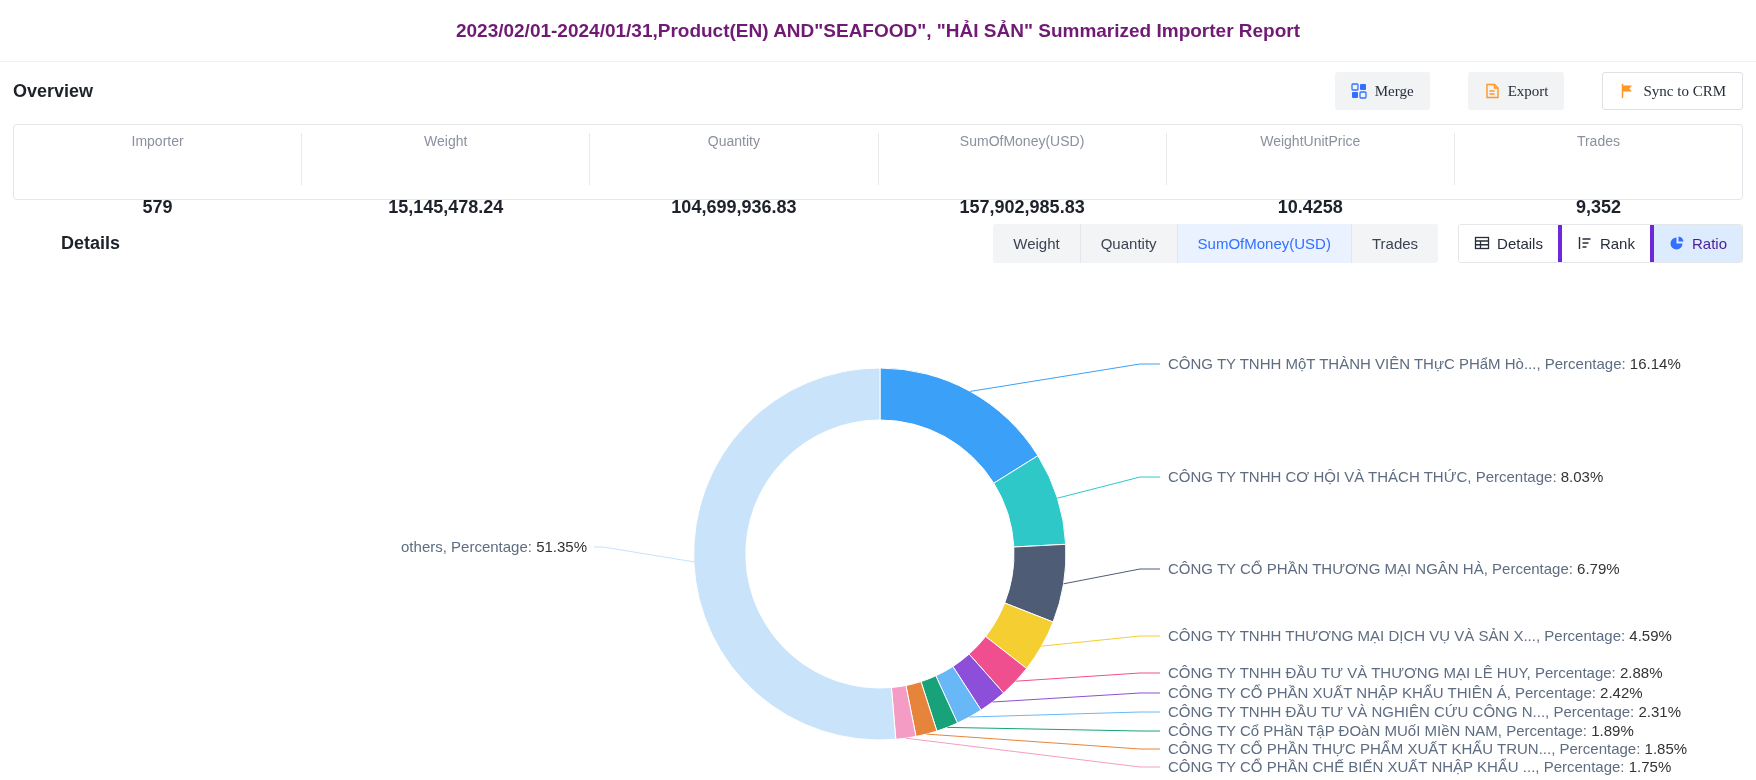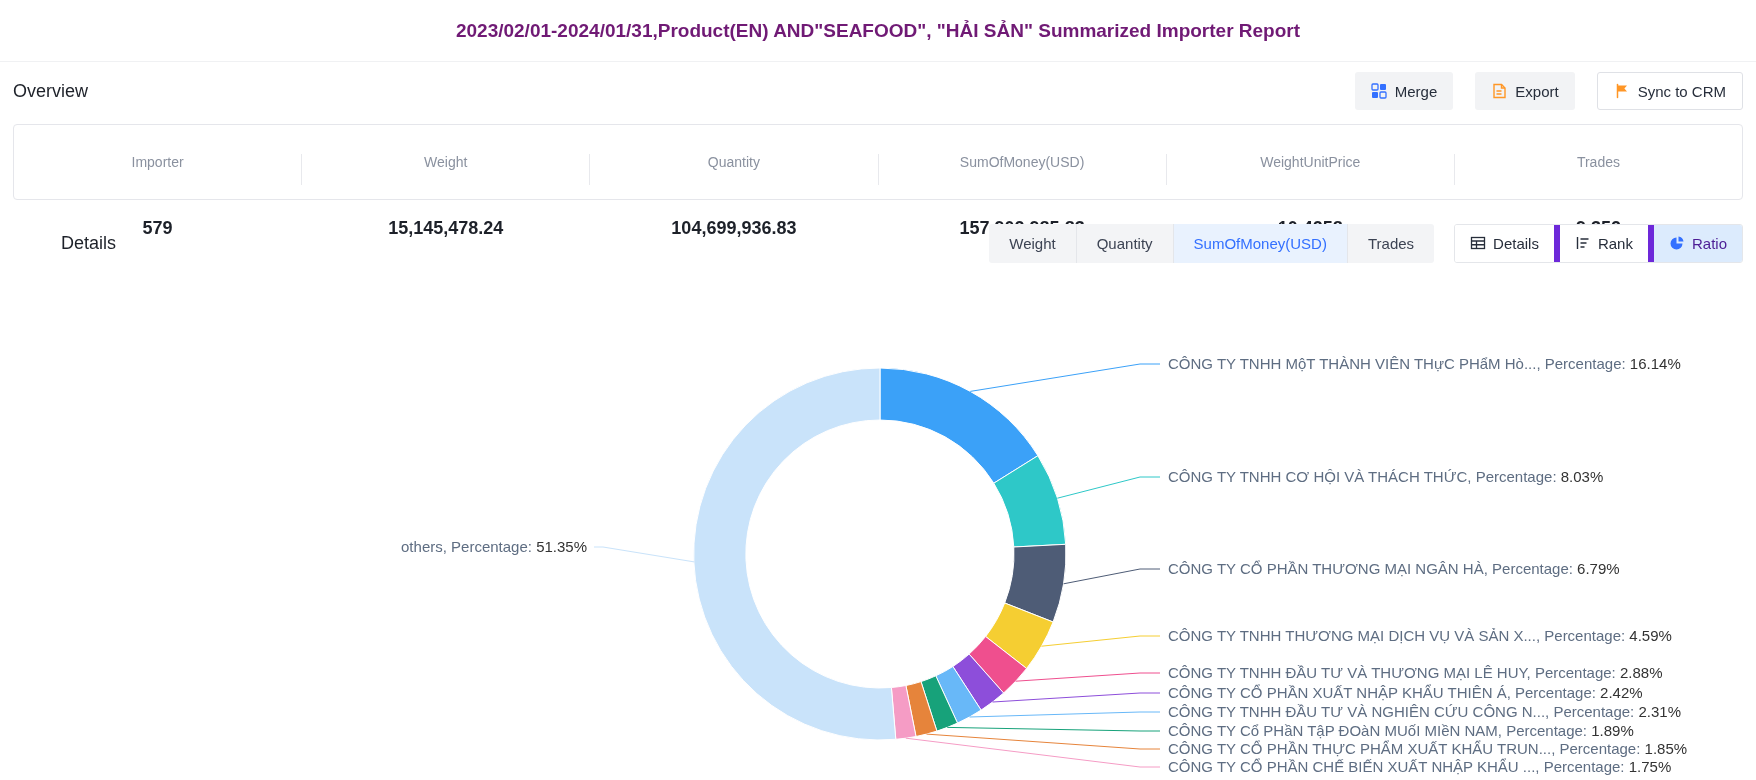--- a/index.html
+++ b/index.html
@@ -6,48 +6,48 @@
   html,body { width:1756px; height:780px; background:#ffffff; overflow:hidden; }
   body { font-family:"Liberation Sans","DejaVu Sans",sans-serif; color:#1d2129; }
 
   .title-bar { height:62px; display:flex; align-items:center; justify-content:center;
                border-bottom:1px solid #f0f1f3; }
   .report-title { font-size:19px; font-weight:600; color:#701a75; }
 
   .overview-row, .details-row { display:flex; align-items:center; justify-content:space-between;
                padding:0 13px; }
   .overview-row { height:58px; }
-  .section-heading { font-size:18px; font-weight:400; color:#1d2129; }
-
-  .header-actions { display:flex; align-items:center; gap:22px; }
+  .section-heading { font-size:18px; font-weight:700; color:#1d2129; }
+
+  .header-actions { display:flex; align-items:center; gap:38px;font-family:Liberation Serif, serif; }
   .action-btn { height:38px; padding:0 16px; display:inline-flex; align-items:center; gap:8px;
                background:#f2f3f5; border:none; border-radius:3px; font-size:15px; color:#272e3b;
                font-family:inherit; cursor:pointer; }
   .action-btn.outlined { background:#ffffff; border:1px solid #dfe1e6; }
   .btn-icon { display:inline-flex; align-items:center; }
 
   .stats-card { margin:4px 13px 0; height:76px; border:1px solid #e5e6eb; border-radius:4px;
-               display:flex; align-items:stretch; padding:29px 0 14px; }
+               display:flex; align-items:stretch; padding:8px 0 14px; }
   .stat-cell { flex:1; text-align:center; border-left:1px solid #e8e9ed; }
   .stat-cell:first-child { border-left:none; }
   .stat-label { font-size:14px; color:#8a919f; margin-bottom:9px; }
   .stat-value { font-size:18px; font-weight:700; color:#1d2129;margin-top:48px; }
 
   .details-row { margin-top:22px; height:42px;margin-left:48px; }
   .details-controls { display:flex; align-items:center; gap:20px; }
 
   .metric-tabs { display:flex; background:#f3f4f6; border-radius:3px; overflow:hidden; }
   .metric-tab { padding:11px 20px; font-size:15px; color:#3c4353; cursor:pointer;
                border-left:1px solid #e4e6ea; white-space:nowrap; }
   .metric-tab:first-child { border-left:none; }
   .metric-tab.active { color:#3370ff; background:#e9f2fe; }
 
   .view-tabs { display:flex; border:1px solid #e4e6ea; border-radius:3px; overflow:hidden; }
   .view-tab { display:flex; align-items:center; gap:7px; padding:10px 15px; font-size:15px;
-               color:#272e3b; background:#ffffff; cursor:pointer; border-left:6px solid #6d28d9;
+               color:#272e3b; background:#ffffff; cursor:pointer; border-left:4px solid #6d28d9;
                white-space:nowrap; }
   .view-tab:first-child { border-left:none; }
   .view-tab.active { background:#dcebfd; color:#4c1d95; }
 
   .chart-area { position:relative; height:514px; }
   #donut-svg { display:block; }
   #donut-svg text { font-family:"Liberation Sans","DejaVu Sans",sans-serif; font-size:15px; }
 </style>
 </head>
 <body>

